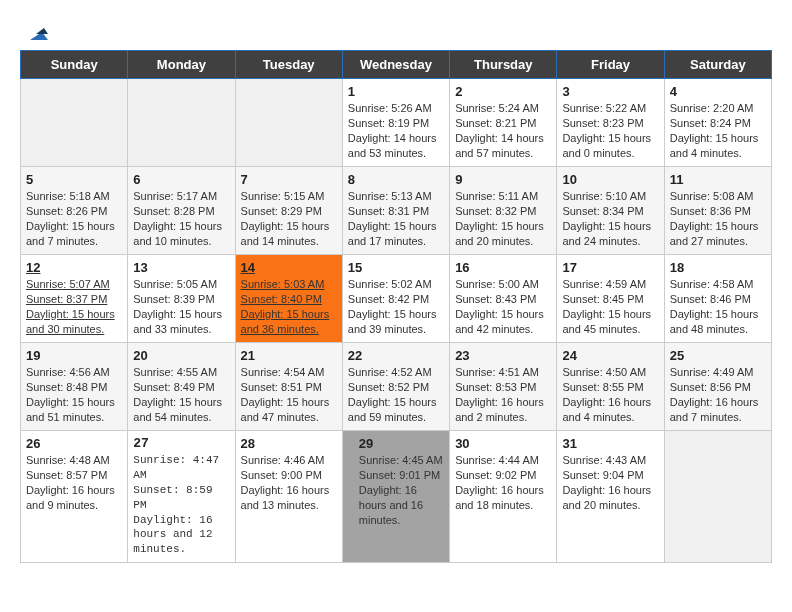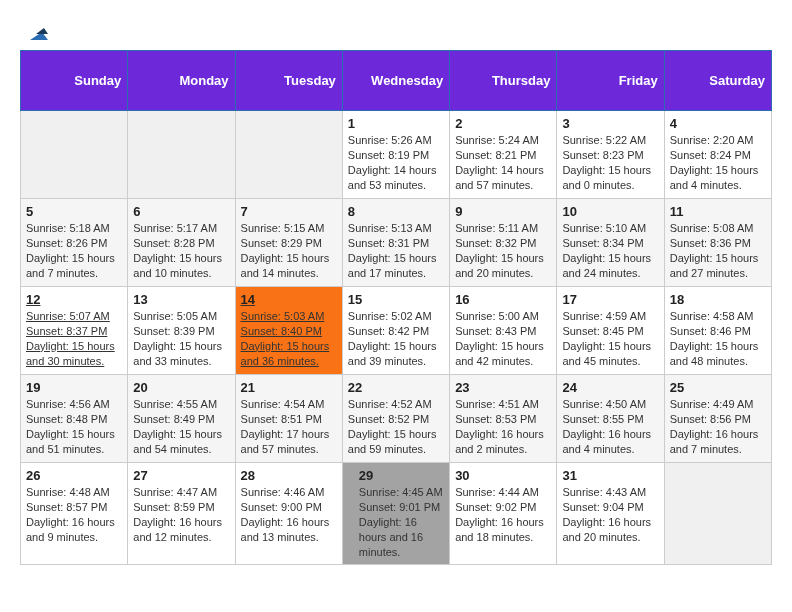--- a/index.html
+++ b/index.html
@@ -31,24 +31,24 @@
     .location {
       font-size: 16px;
       color: #333;
     }
     .calendar-table {
       width: 100%;
       border-collapse: collapse;
       table-layout: fixed;
     }
     .calendar-table th {
-      background-color: #6d28d9;
+      background-color: #404040;
       color: white;
-      text-align: right;
-      padding: 22px 6px;
+      text-align: center;
+      padding: 6px 6px;
       font-size: 13px;
       border: 1px solid #2a6db5;
     }
     .calendar-table td {
       border: 1px solid #ccc;
       vertical-align: top;
       padding: 5px 5px;
       font-size: 10px;
       color: #333;
       height: 88px;
@@ -197,21 +197,21 @@
         <td style="background-color: rgb(245, 245, 245);">
           <span class="day-number">19</span>
           <div class="cell-content"><span>Sunrise: 4:56 AM</span><br><span>Sunset: 8:48 PM</span><br><span>Daylight: 15 hours and 51 minutes.</span></div>
         </td>
         <td style="background-color: rgb(245, 245, 245);">
           <span class="day-number">20</span>
           <div class="cell-content"><span>Sunrise: 4:55 AM</span><br><span>Sunset: 8:49 PM</span><br><span>Daylight: 15 hours and 54 minutes.</span></div>
         </td>
         <td style="background-color: rgb(245, 245, 245);">
           <span class="day-number">21</span>
-          <div class="cell-content"><span>Sunrise: 4:54 AM</span><br><span>Sunset: 8:51 PM</span><br><span>Daylight: 17 hours and 57 minutes.</span></div>
+          <div class="cell-content"><span>Sunrise: 4:54 AM</span><br><span>Sunset: 8:51 PM</span><br><span>Daylight: 15 hours and 47 minutes.</span></div>
         </td>
         <td style="background-color: rgb(245, 245, 245);">
           <span class="day-number">22</span>
           <div class="cell-content"><span>Sunrise: 4:52 AM</span><br><span>Sunset: 8:52 PM</span><br><span>Daylight: 15 hours and 59 minutes.</span></div>
         </td>
         <td style="background-color: rgb(245, 245, 245); margin-left: 17px;">
           <span class="day-number">23</span>
           <div class="cell-content"><span>Sunrise: 4:51 AM</span><br><span>Sunset: 8:53 PM</span><br><span>Daylight: 16 hours and 2 minutes.</span></div>
         </td>
         <td style="background-color: rgb(245, 245, 245);">
@@ -221,21 +221,21 @@
         <td style="background-color: rgb(245, 245, 245);">
           <span class="day-number">25</span>
           <div class="cell-content"><span>Sunrise: 4:49 AM</span><br><span>Sunset: 8:56 PM</span><br><span>Daylight: 16 hours and 7 minutes.</span></div>
         </td>
       </tr>
       <tr>
         <td style="background-color: rgb(255, 255, 255);">
           <span class="day-number">26</span>
           <div class="cell-content"><span>Sunrise: 4:48 AM</span><br><span>Sunset: 8:57 PM</span><br><span>Daylight: 16 hours and 9 minutes.</span></div>
         </td>
-        <td style="background-color: rgb(255, 255, 255);">
+        <td style="background-color: rgb(255, 255, 255); font-family: Liberation Mono, monospace;">
           <span class="day-number">27</span>
           <div class="cell-content"><span>Sunrise: 4:47 AM</span><br><span>Sunset: 8:59 PM</span><br><span>Daylight: 16 hours and 12 minutes.</span></div>
         </td>
         <td style="background-color: rgb(255, 255, 255);">
           <span class="day-number">28</span>
           <div class="cell-content"><span>Sunrise: 4:46 AM</span><br><span>Sunset: 9:00 PM</span><br><span>Daylight: 16 hours and 13 minutes.</span></div>
         </td>
         <td style="background-color: #a3a3a3; padding-left: 16px;">
           <span class="day-number">29</span>
           <div class="cell-content"><span>Sunrise: 4:45 AM</span><br><span>Sunset: 9:01 PM</span><br><span>Daylight: 16 hours and 16 minutes.</span></div>

